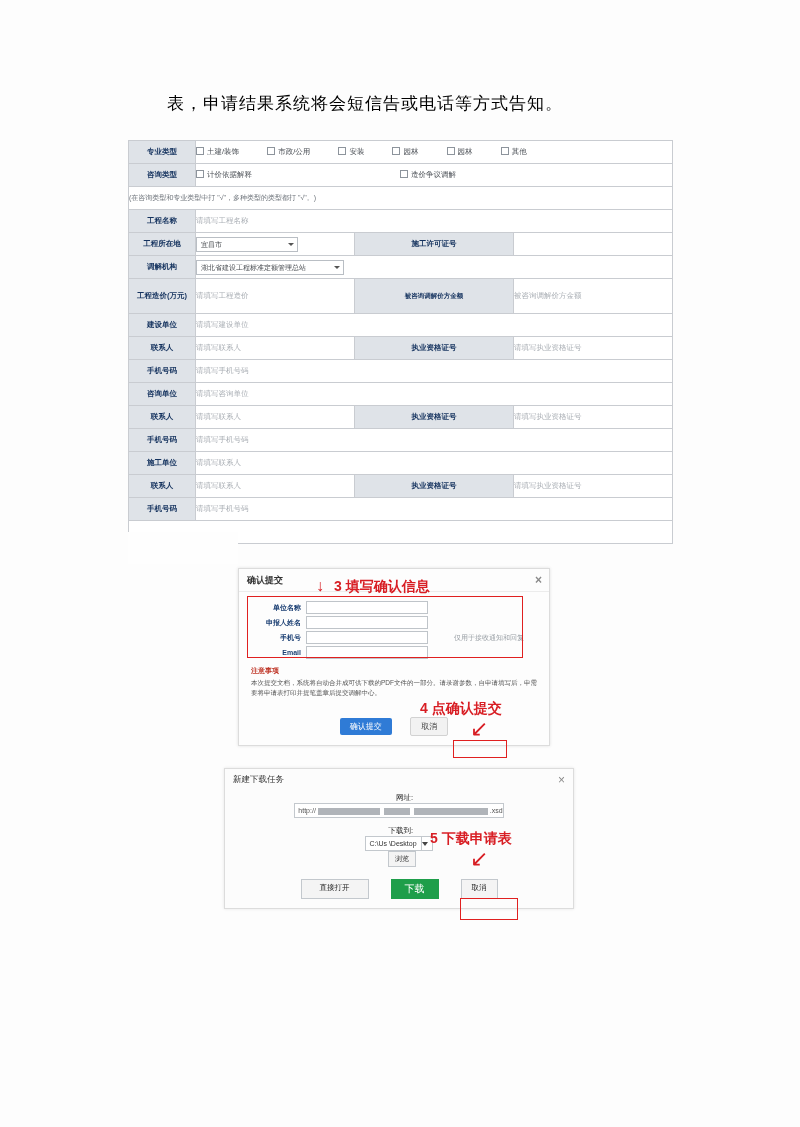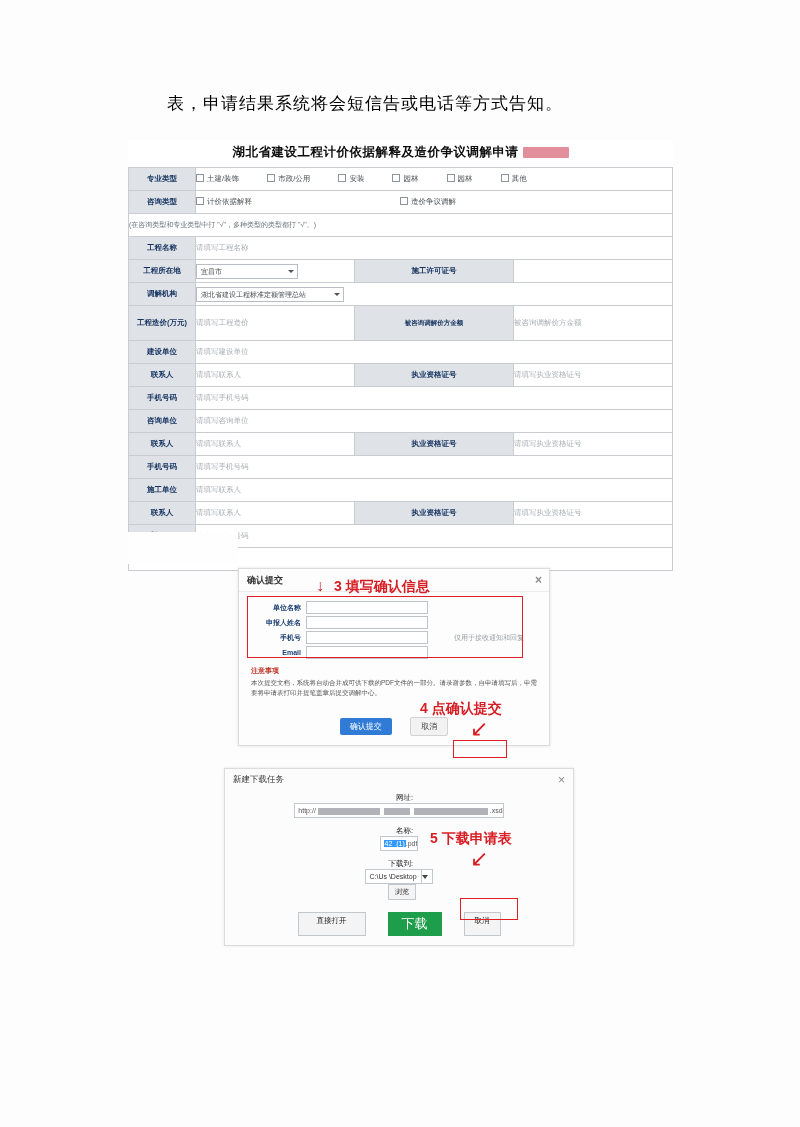--- a/index.html
+++ b/index.html
@@ -323,21 +323,21 @@
   .btn-open {
     border: 1px solid #c3c8cd;
     background: #f4f4f4;
     font-size: 7.5px;
     padding: 3px 18px;
     color: #222;
   }
   .btn-dl {
     background: #1e9e4a;
     color: #fff;
-    font-size: 13px;
+    font-size: 10px;
     padding: 3px 14px;
   }
   .btn-cancel {
     border: 1px solid #c3c8cd;
     background: #f4f4f4;
     font-size: 7.5px;
     padding: 3px 10px;
     color: #222;
   }
   
@@ -361,23 +361,20 @@
   }
 </style>
 </head>
 <body>
 
 <div class="page">
 
   <div class="intro-line">表，申请结果系统将会短信告或电话等方式告知。</div>
 
   <div class="form-shot">
-    <div class="form-title">
-      <span>湖北省建设工程计价依据解释及造价争议调解申请</span><span class="redact"></span>
-    </div>
     <table class="form-table">
       <tbody>
           <tr>
         <td class="lbl">专业类型</td>
         <td class="fld" colspan="3">
           <span class="chkwrap"><span class="chk"></span><span>土建/装饰</span></span>
           <span class="chkwrap"><span class="chk"></span><span>市政/公用</span></span>
           <span class="chkwrap"><span class="chk"></span><span>安装</span></span>
           <span class="chkwrap"><span class="chk"></span><span>园林</span></span>
           <span class="chkwrap"><span class="chk"></span><span>园林</span></span>
@@ -521,26 +518,20 @@
       <span>新建下载任务</span>
       <span class="dl-close">×</span>
     </div>
     <div class="dl-row">
       <span class="k">网址:</span>
       <span class="dl-input">
         <span>http://</span><span class="blk" style="width:62px"></span><span class="blk" style="width:26px"></span><span class="blk" style="width:74px"></span><span>.xsd</span>
       </span>
     </div>
     <div class="dl-row">
-      <span class="k">名称:</span>
-      <span class="dl-input">
-        <span class="hl-blue">42_(1)</span><span>.pdf</span>
-      </span>
-    </div>
-    <div class="dl-row">
       <span class="k">下载到:</span>
       <span class="dl-folder">
         <span>C:\Us        \Desktop</span>
         <span class="sepbar"></span>
         <span class="caret2"></span>
       </span>
       <span class="btn-browse">浏览</span>
     </div>
     <div class="dl-foot">
       <span class="btn-open">直接打开</span>

